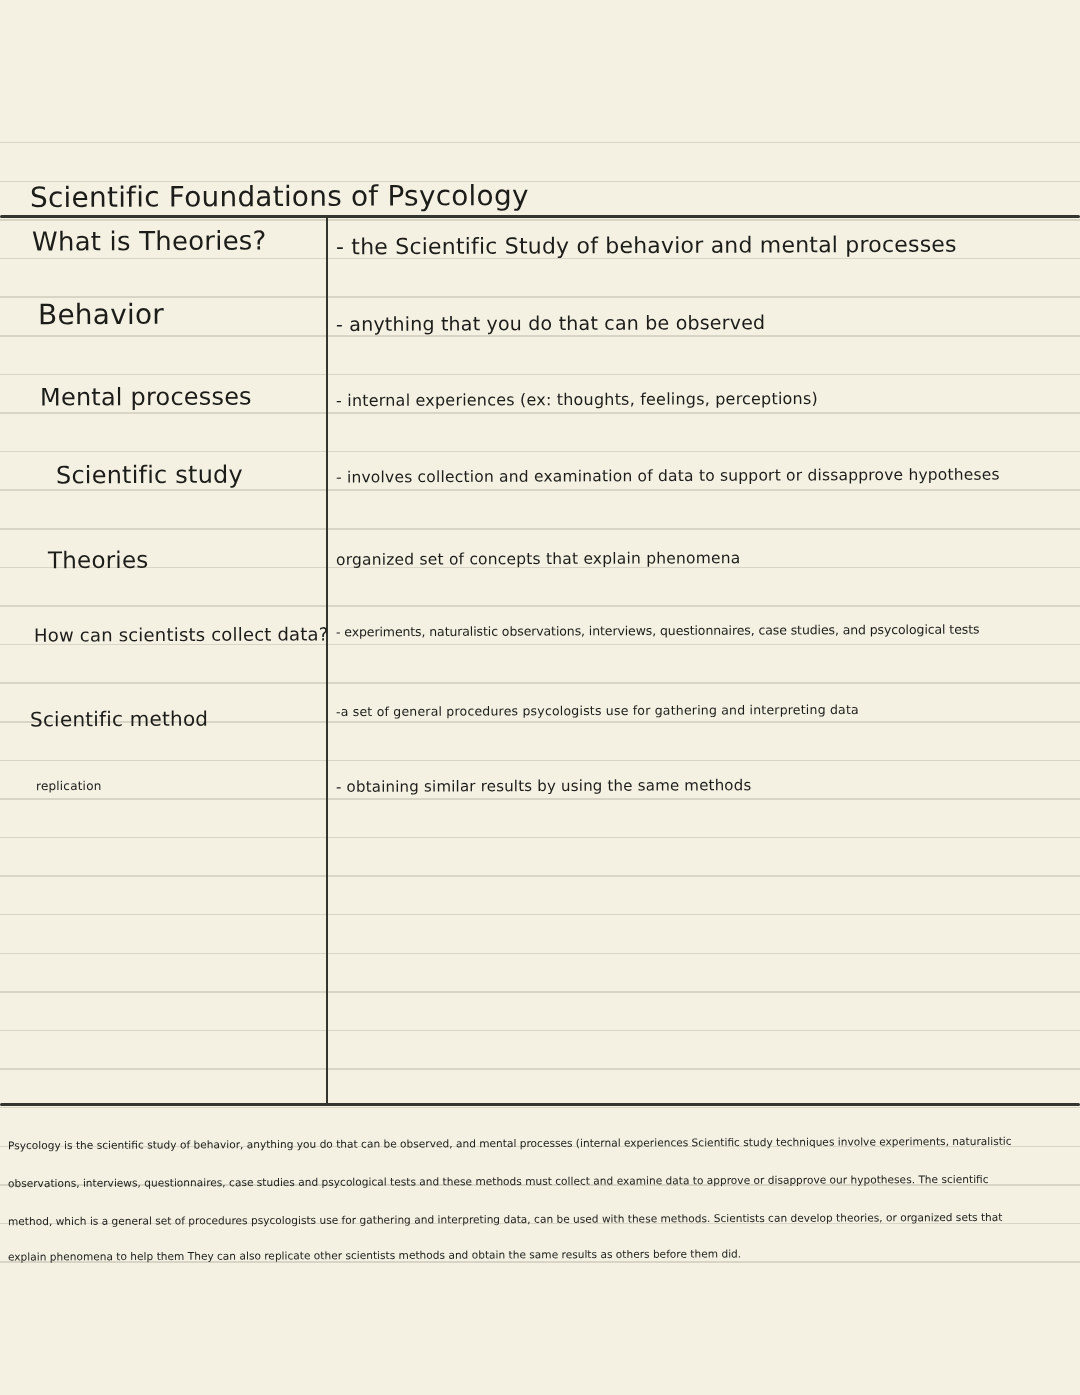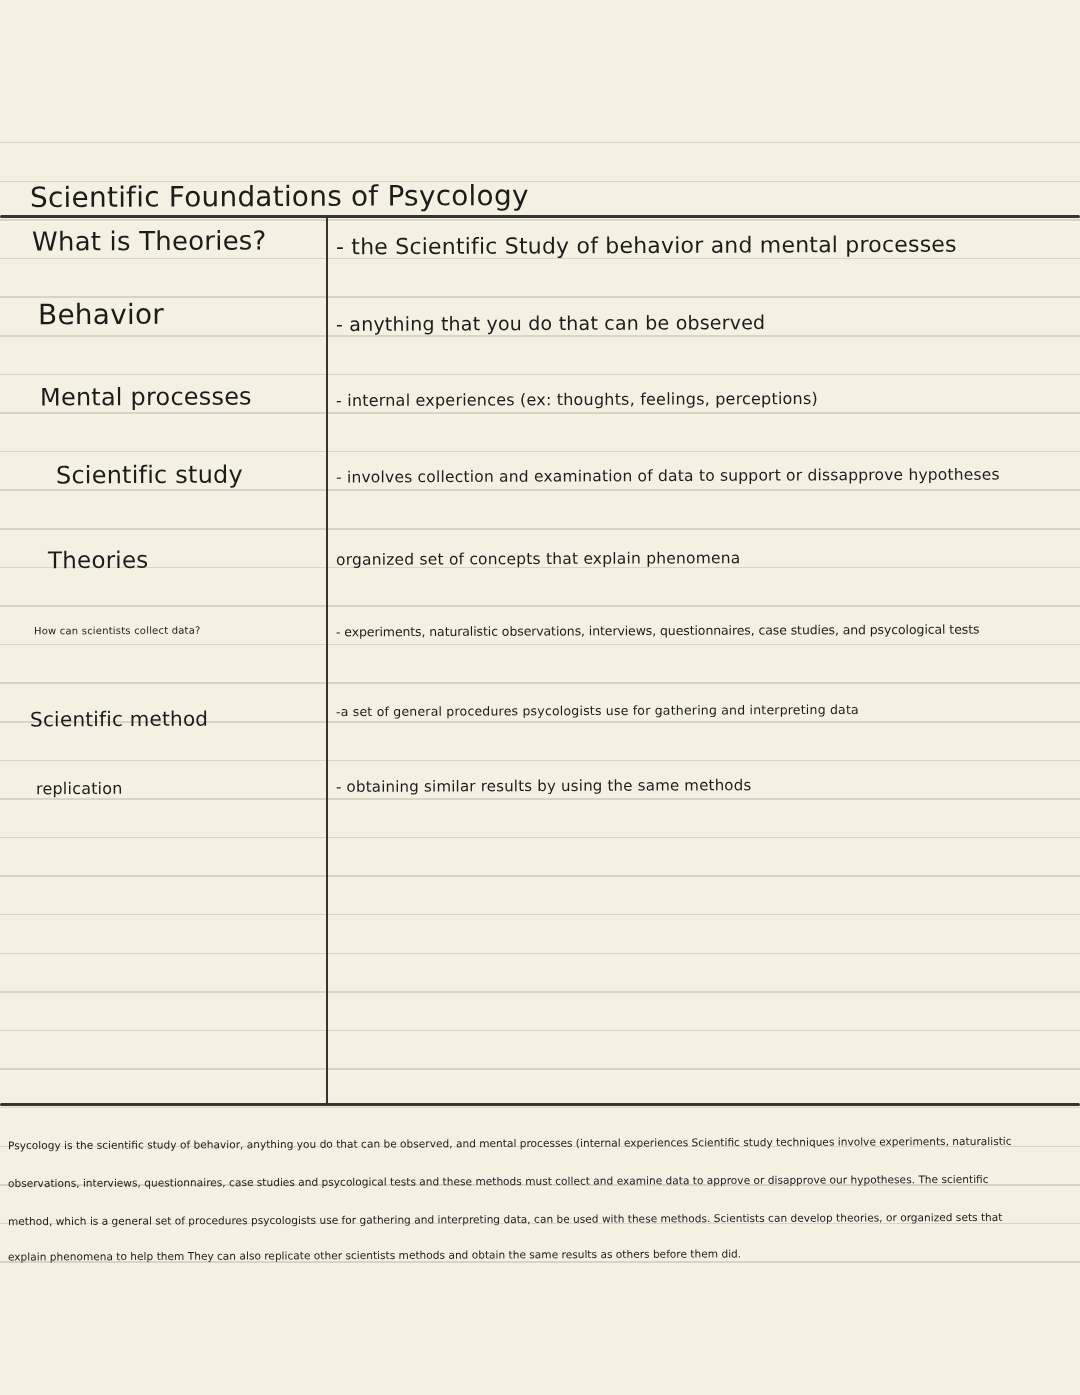--- a/index.html
+++ b/index.html
@@ -63,23 +63,23 @@
   <div class="hline summary-line"></div>
   <div class="vline"></div>
 
   <h1 class="hw title">Scientific Foundations of Psycology</h1>
 
   <div class="hw term" style="top:227px;font-size:26px;">What is Theories?</div>
   <div class="hw term" style="top:300px;font-size:28px;left:38px;">Behavior</div>
   <div class="hw term" style="top:384px;font-size:24px;left:40px;">Mental processes</div>
   <div class="hw term" style="top:462px;font-size:24px;left:56px;">Scientific study</div>
   <div class="hw term" style="top:548px;font-size:23px;left:48px;">Theories</div>
-  <div class="hw term" style="top:625px;font-size:10px;left:34px;">How can scientists collect data?</div>
+  <div class="hw term" style="top:625px;font-size:18px;left:34px;">How can scientists collect data?</div>
   <div class="hw term" style="top:708px;font-size:20px;left:30px;">Scientific method</div>
-  <div class="hw term" style="top:780px;font-size:16px;left:36px;">replication</div>
+  <div class="hw term" style="top:780px;font-size:12px;left:36px;">replication</div>
 
   <div class="hw def" style="top:234px;font-size:22px;">- the Scientific Study of behavior and mental processes</div>
   <div class="hw def" style="top:313px;font-size:19px;">- anything that you do that can be observed</div>
   <div class="hw def" style="top:391px;font-size:16px;">- internal experiences (ex: thoughts, feelings, perceptions)</div>
   <div class="hw def" style="top:468px;font-size:15.5px;">- involves collection and examination of data to support or dissapprove hypotheses</div>
   <div class="hw def" style="top:551px;font-size:15.5px;">organized set of concepts that explain phenomena</div>
   <div class="hw def" style="top:624px;font-size:12.5px;letter-spacing:-0.1px;">- experiments, naturalistic observations, interviews, questionnaires, case studies, and psycological tests</div>
   <div class="hw def" style="top:704px;font-size:12.5px;">-a set of general procedures psycologists use for gathering and interpreting data</div>
   <div class="hw def" style="top:778px;font-size:15px;">- obtaining similar results by using the same methods</div>
 

